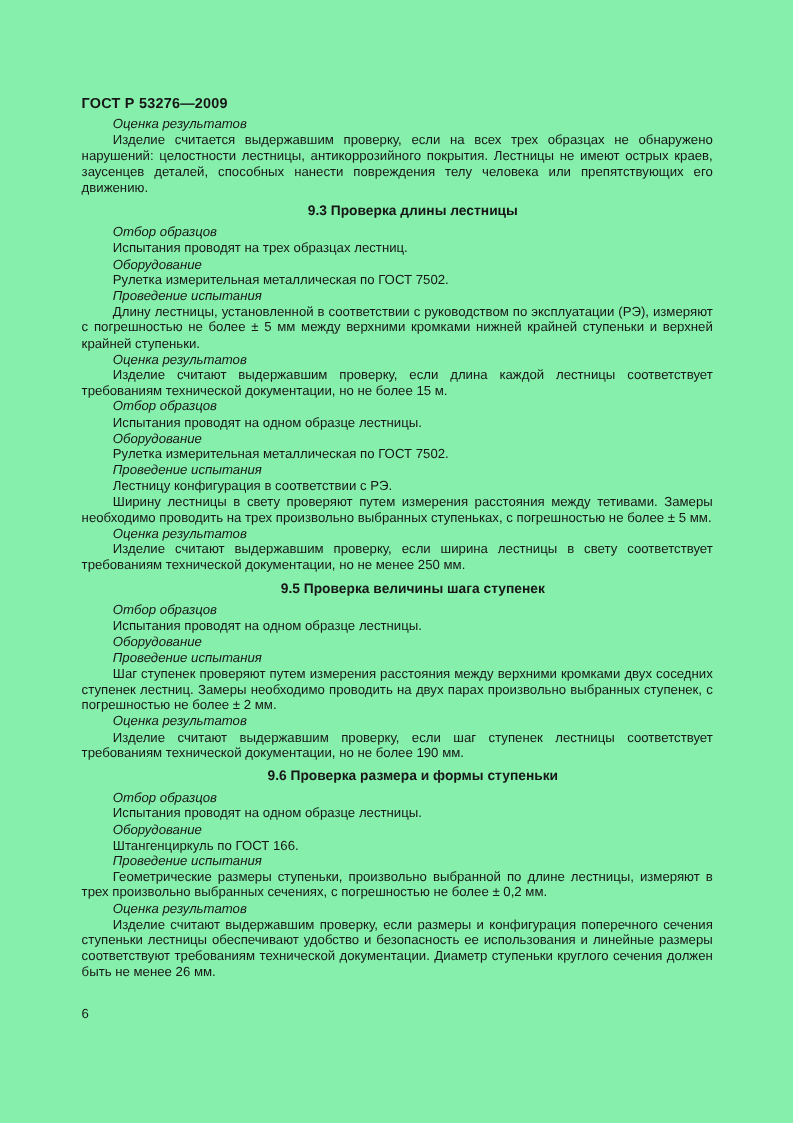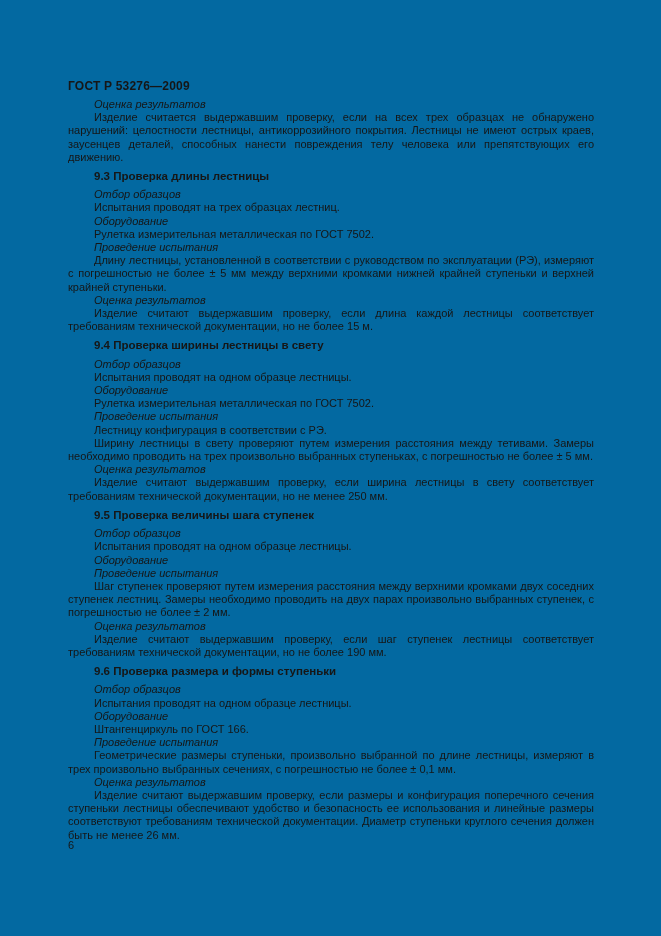--- a/index.html
+++ b/index.html
@@ -8,21 +8,21 @@
     width: 661px;
     height: 936px;
     position: relative;
     font-family: "Liberation Sans", sans-serif;
     color: #161616;
     overflow: hidden;
   }
   .page {
     position: absolute;
     inset: 0;
-    background: #0369a1;
+    background: #86efac;
   }
   .doc-header {
     position: absolute;
     left: 68px;
     top: 79px;
     font-size: 12px;
     font-weight: bold;
     letter-spacing: 0.2px;
     white-space: nowrap;
   }
@@ -40,21 +40,21 @@
   }
   .doc-content p.subhead {
     font-style: italic;
     text-align: left;
   }
   .doc-content h2.section-title {
     font-size: 11.5px;
     font-weight: bold;
     line-height: 13.2px;
     text-indent: 26px;
-    text-align: left;
+    text-align: center;
     margin: 6px 0 5px 0;
   }
   .page-number {
     position: absolute;
     left: 68px;
     top: 839px;
     font-size: 11px;
   }
 </style>
 </head>
@@ -68,21 +68,20 @@
       <p>Изделие считается выдержавшим проверку, если на всех трех образцах не обнаружено нарушений: целостности лестницы, антикоррозийного покрытия. Лестницы не имеют острых краев, заусенцев деталей, способных нанести повреждения телу человека или препятствующих его движению.</p>
       <h2 class="section-title">9.3 Проверка длины лестницы</h2>
       <p class="subhead">Отбор образцов</p>
       <p>Испытания проводят на трех образцах лестниц.</p>
       <p class="subhead">Оборудование</p>
       <p>Рулетка измерительная металлическая по ГОСТ 7502.</p>
       <p class="subhead">Проведение испытания</p>
       <p>Длину лестницы, установленной в соответствии с руководством по эксплуатации (РЭ), измеряют с погрешностью не более ± 5 мм между верхними кромками нижней крайней ступеньки и верхней крайней ступеньки.</p>
       <p class="subhead">Оценка результатов</p>
       <p>Изделие считают выдержавшим проверку, если длина каждой лестницы соответствует требованиям технической документации, но не более 15 м.</p>
-      <h2 class="section-title">9.4 Проверка ширины лестницы в свету</h2>
       <p class="subhead">Отбор образцов</p>
       <p>Испытания проводят на одном образце лестницы.</p>
       <p class="subhead">Оборудование</p>
       <p>Рулетка измерительная металлическая по ГОСТ 7502.</p>
       <p class="subhead">Проведение испытания</p>
       <p>Лестницу конфигурация в соответствии с РЭ.</p>
       <p>Ширину лестницы в свету проверяют путем измерения расстояния между тетивами. Замеры необходимо проводить на трех произвольно выбранных ступеньках, с погрешностью не более ± 5 мм.</p>
       <p class="subhead">Оценка результатов</p>
       <p>Изделие считают выдержавшим проверку, если ширина лестницы в свету соответствует требованиям технической документации, но не менее 250 мм.</p>
       <h2 class="section-title">9.5 Проверка величины шага ступенек</h2>
@@ -92,19 +91,19 @@
       <p class="subhead">Проведение испытания</p>
       <p>Шаг ступенек проверяют путем измерения расстояния между верхними кромками двух соседних ступенек лестниц. Замеры необходимо проводить на двух парах произвольно выбранных ступенек, с погрешностью не более ± 2 мм.</p>
       <p class="subhead">Оценка результатов</p>
       <p>Изделие считают выдержавшим проверку, если шаг ступенек лестницы соответствует требованиям технической документации, но не более 190 мм.</p>
       <h2 class="section-title">9.6 Проверка размера и формы ступеньки</h2>
       <p class="subhead">Отбор образцов</p>
       <p>Испытания проводят на одном образце лестницы.</p>
       <p class="subhead">Оборудование</p>
       <p>Штангенциркуль по ГОСТ 166.</p>
       <p class="subhead">Проведение испытания</p>
-      <p>Геометрические размеры ступеньки, произвольно выбранной по длине лестницы, измеряют в трех произвольно выбранных сечениях, с погрешностью не более ± 0,1 мм.</p>
+      <p>Геометрические размеры ступеньки, произвольно выбранной по длине лестницы, измеряют в трех произвольно выбранных сечениях, с погрешностью не более ± 0,2 мм.</p>
       <p class="subhead">Оценка результатов</p>
       <p>Изделие считают выдержавшим проверку, если размеры и конфигурация поперечного сечения ступеньки лестницы обеспечивают удобство и безопасность ее использования и линейные размеры соответствуют требованиям технической документации. Диаметр ступеньки круглого сечения должен быть не менее 26 мм.</p>
     </main>
 
   <footer class="page-number">6</footer>
 </div>
 
 </body></html>

